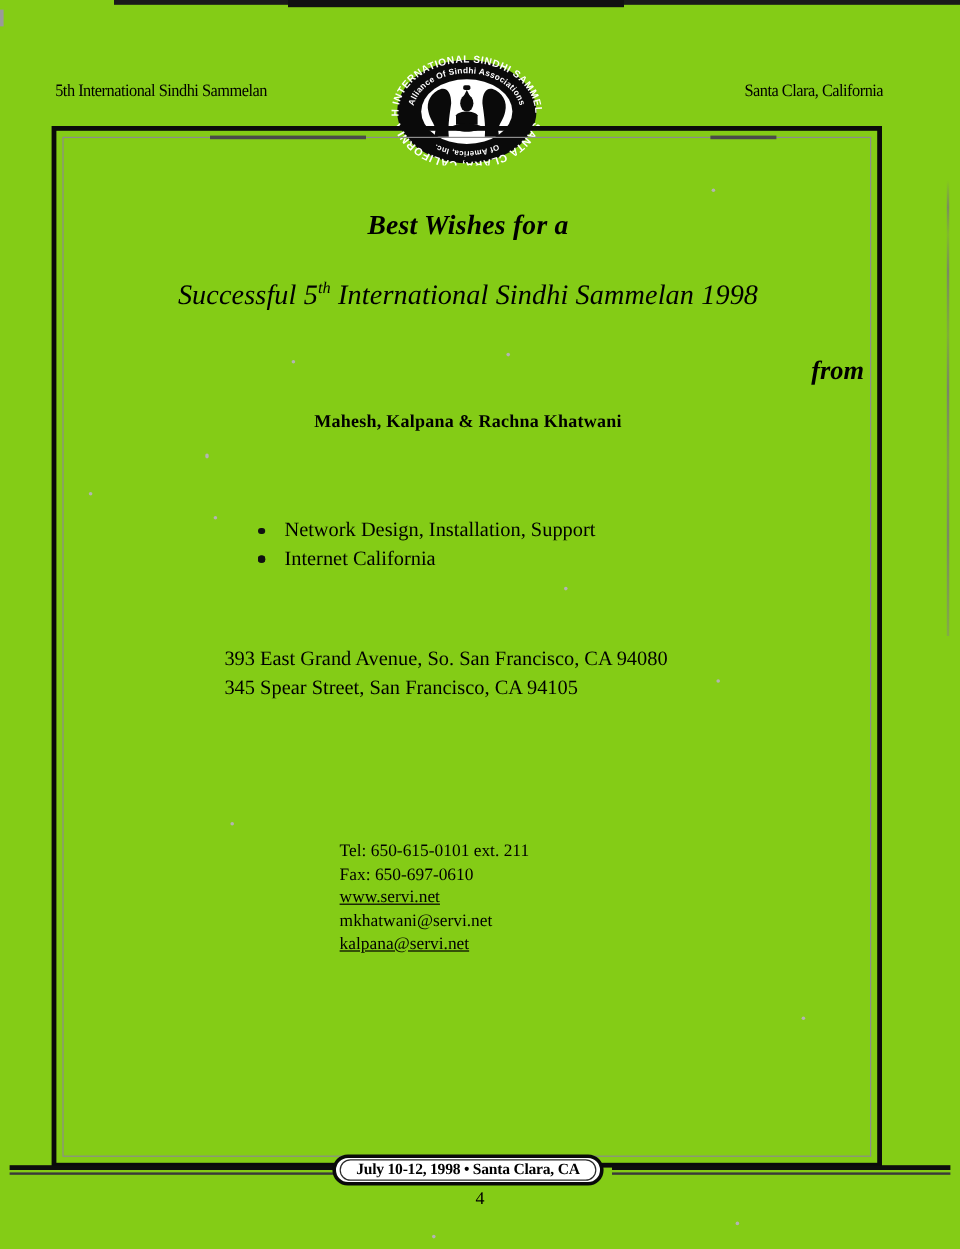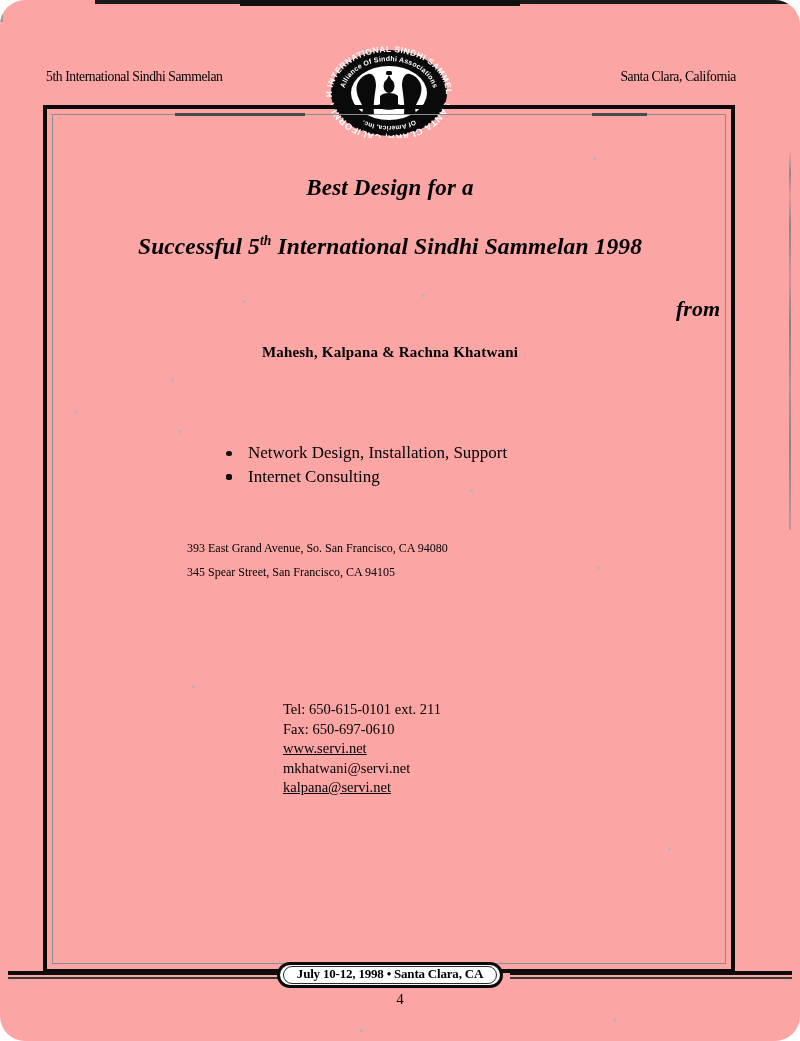--- a/index.html
+++ b/index.html
@@ -9,23 +9,22 @@
   }
   body {
     font-family: "Liberation Serif", "DejaVu Serif", serif;
     color: #000000;
   }
 
   .page {
     position: relative;
     width: 800px;
     height: 1041px;
-    background: #fca5a5;
+    background: #84cc16;
     overflow: hidden;
-    border-radius: 25px;
   }
 
   
   .scan-top-band {
     position: absolute;
     left: 95px; top: 0px;
     width: 705px; height: 4px;
     background: #1a1a1a;
   }
   .scan-top-band-b {
@@ -135,21 +134,21 @@
     font-weight: bold;
     font-size: 23px;
     letter-spacing: 0.2px;
   }
   .line-successful {
     position: absolute;
     left: 0; top: 113px;
     width: 660px;
     text-align: center;
     font-style: italic;
-    font-weight: bold;
+    font-weight: normal;
     font-size: 23.5px;
     letter-spacing: 0.1px;
     white-space: nowrap;
   }
   .line-successful sup {
     font-size: 0.58em;
     vertical-align: super;
     line-height: 0;
   }
   .line-from {
@@ -168,42 +167,42 @@
     text-align: center;
     font-weight: bold;
     font-size: 15px;
     letter-spacing: 0.2px;
   }
 
   .services {
     position: absolute;
     left: 148px; top: 306px;
     list-style: none;
-    margin: 15px;
+    margin: 4px;
     padding: 0;
     font-size: 17px;
     line-height: 23.5px;
   }
   .services li {
     position: relative;
     padding-left: 25px;
     white-space: nowrap;
   }
   .services li .bul {
     position: absolute;
     left: 3px; top: 9.5px;
     width: 5.5px; height: 5.5px;
     background: #111;
     border-radius: 50%;
   }
 
   .addresses {
     position: absolute;
     left: 127px; top: 417px;
-    font-size: 12px;
+    font-size: 17px;
     line-height: 23.5px;
   }
   .addresses div { white-space: nowrap; }
 
   .contact {
     position: absolute;
     left: 223px; top: 580px;
     font-size: 14.5px;
     line-height: 19.5px;
   }
@@ -335,32 +334,32 @@
     </svg>
   </div>
 
   <div class="frame-outer"></div>
   <div class="frame-inner"></div>
   <div class="frame-inner-top-dash"></div>
   <div class="frame-inner-top-dash2"></div>
 
   <div class="content">
 
-    <div class="line-bestwishes">Best Design for a</div>
+    <div class="line-bestwishes">Best Wishes for a</div>
 
     <div class="line-successful"><span>Successful 5</span><sup>th</sup><span> International Sindhi Sammelan 1998</span></div>
 
     <div class="line-from">from</div>
 
     <div class="line-names">Mahesh, Kalpana &amp; Rachna Khatwani</div>
 
     <ul class="services">
       <li><span class="bul"></span><span>Network Design, Installation, Support</span></li>
       <li><span class="bul"></span></li>
-      <li><span class="bul"></span><span>Internet Consulting</span></li>
+      <li><span class="bul"></span><span>Internet California</span></li>
     </ul>
 
     <div class="addresses">
       <div>393 East Grand Avenue, So. San Francisco, CA 94080</div>
       <div>345 Spear Street, San Francisco, CA 94105</div>
     </div>
 
     <div class="contact">
       <div>Tel: 650-615-0101 ext. 211</div>
       <div>Fax: 650-697-0610</div>

